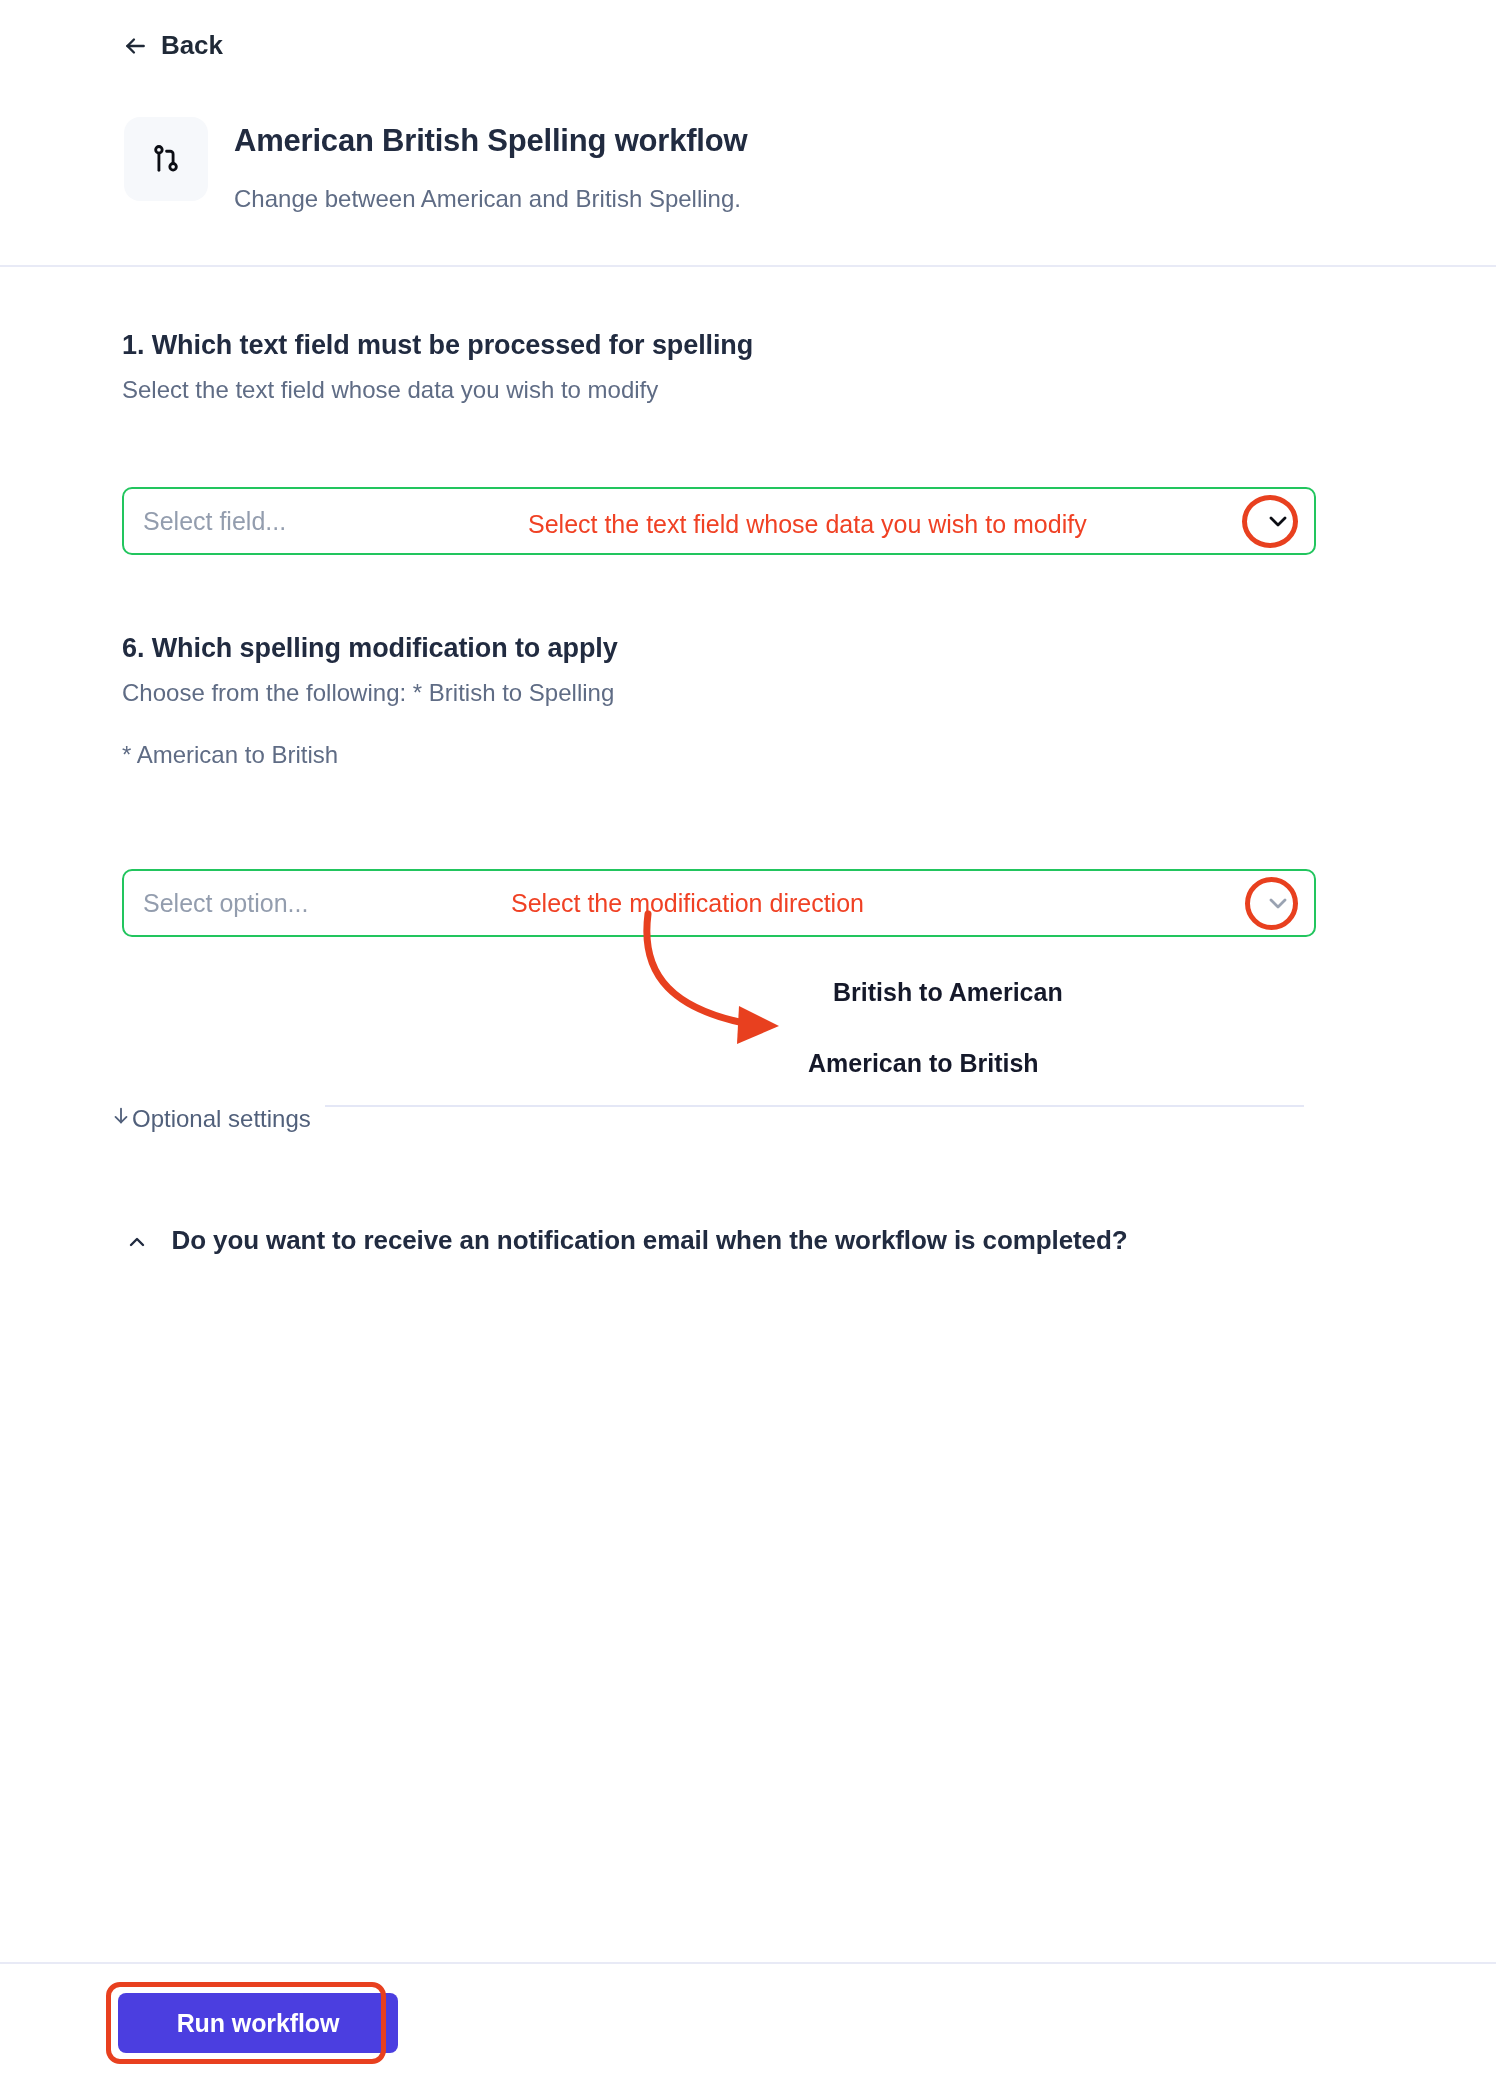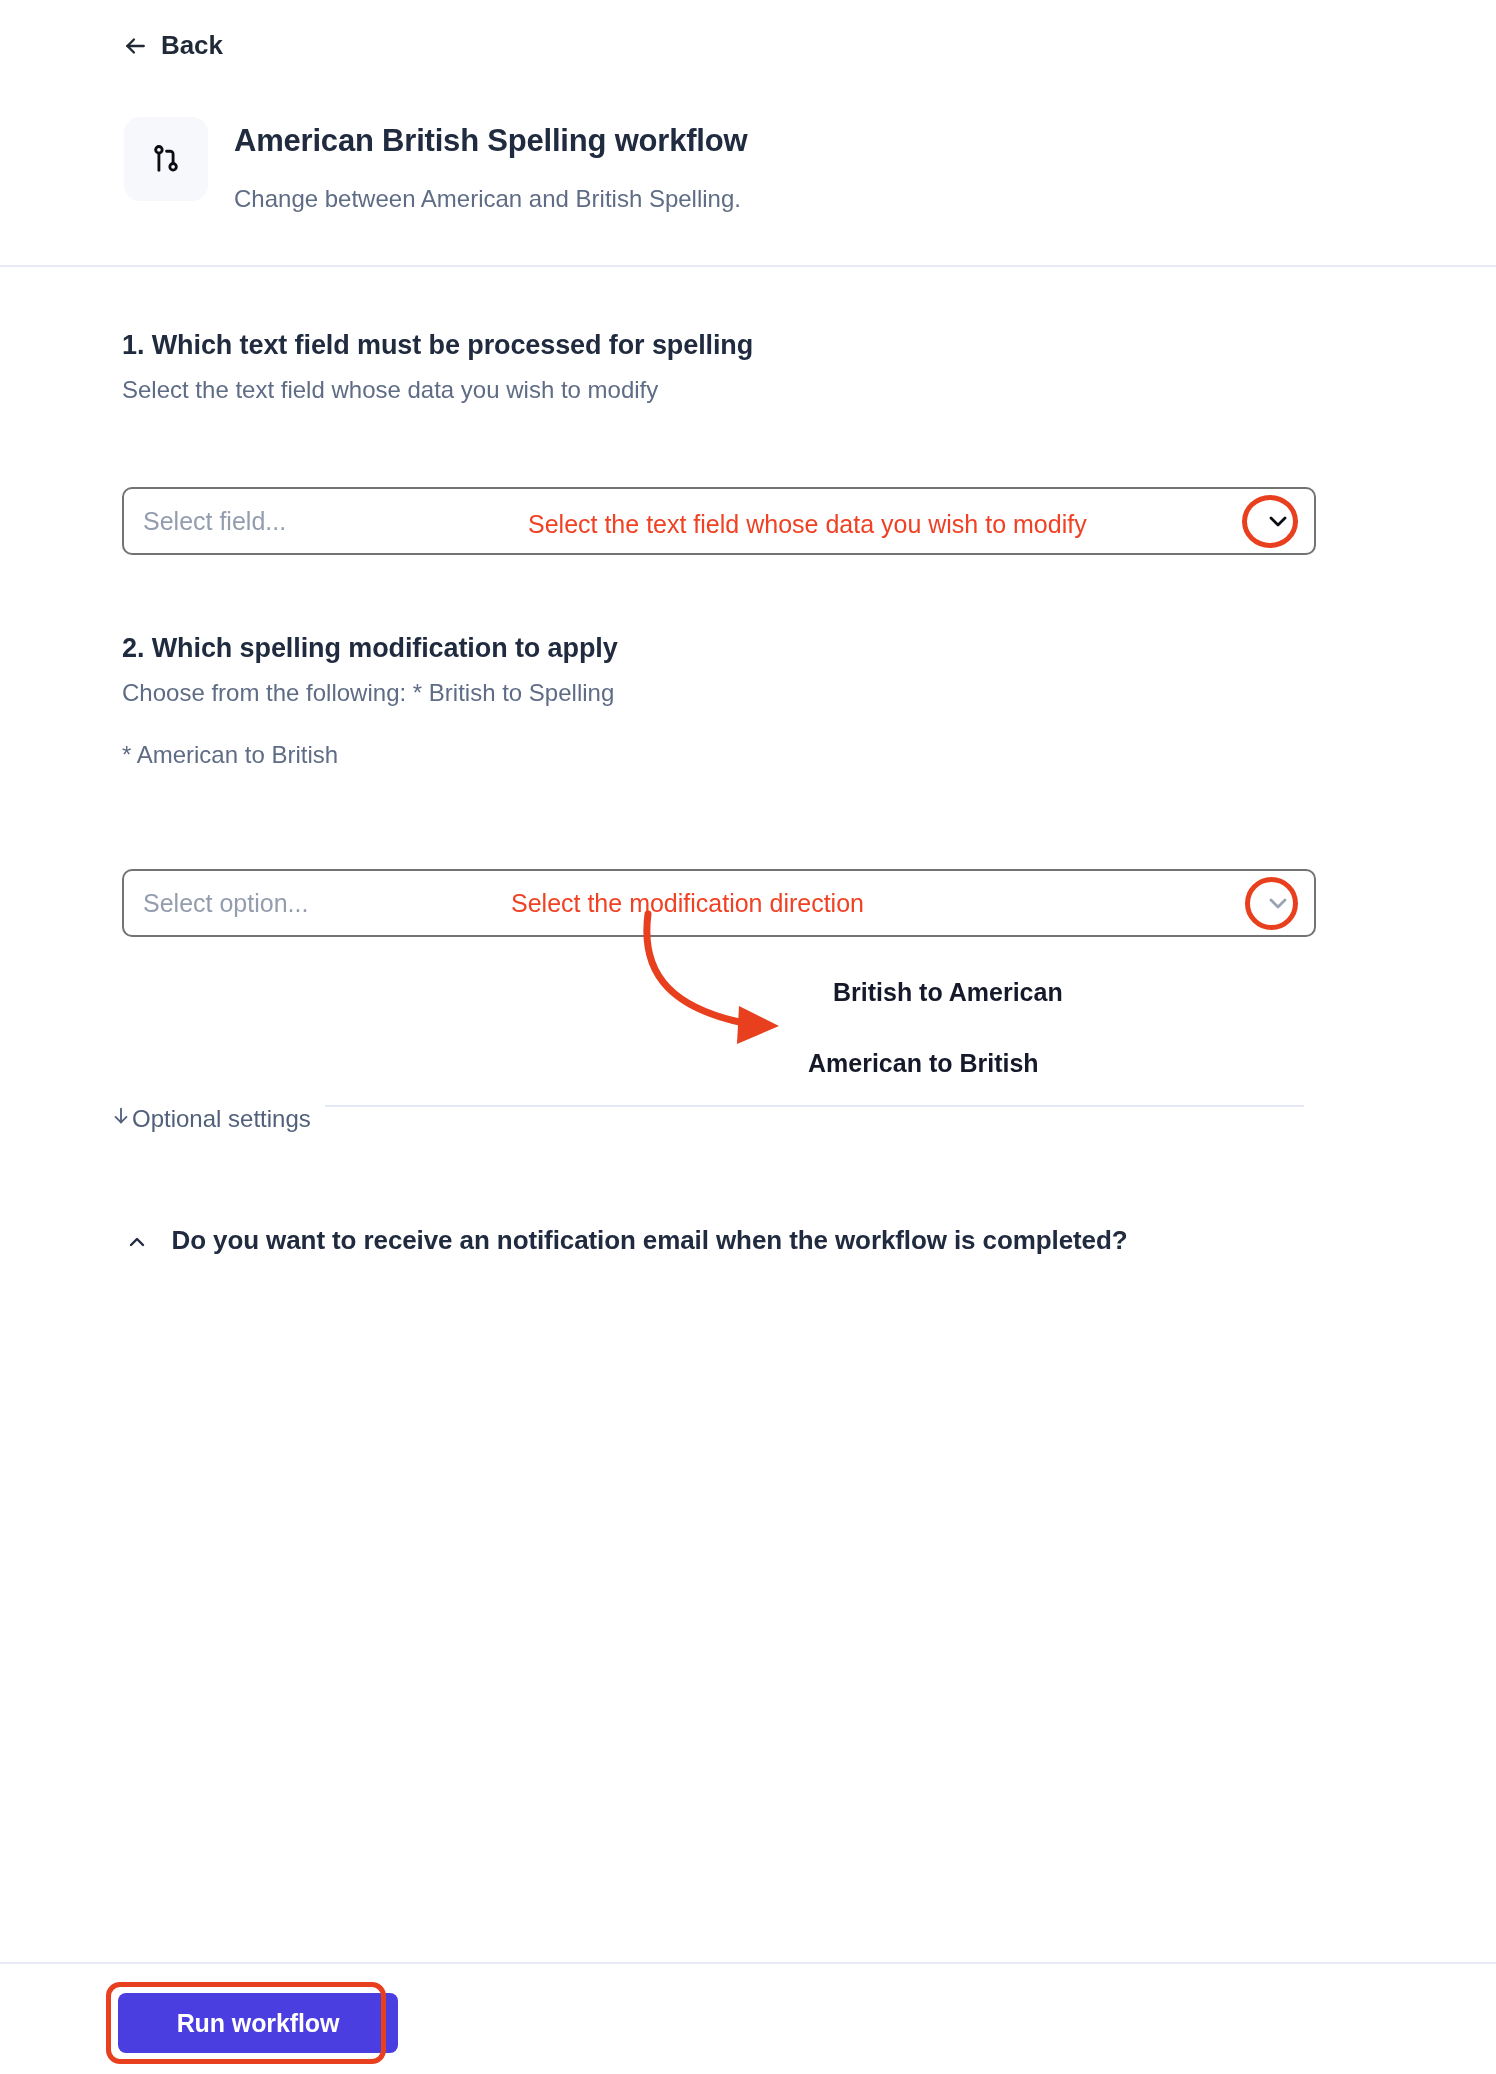--- a/index.html
+++ b/index.html
@@ -112,21 +112,21 @@
     color: #5f6c85;
     line-height: 1.5;
   }
 
   
   .select-ctl {
     position: absolute;
     left: 122px;
     width: 1194px;
     height: 68px;
-    border: 2px solid #737373;
+    border: 2px solid #22c55e;
     border-radius: 10px;
     background: #ffffff;
     display: flex;
     align-items: center;
     cursor: pointer;
   }
   .select-placeholder {
     position: absolute;
     left: 19px;
     font-size: 25px;
@@ -315,21 +315,21 @@
     <span class="select-chevron-wrap">
       <svg class="chev-dark" viewBox="0 0 24 24" fill="none" stroke="currentColor" stroke-width="2.4" stroke-linecap="round" stroke-linejoin="round">
         <polyline points="6 9.5 12 15.5 18 9.5"></polyline>
       </svg>
     </span>
   </div>
   <div class="annot" style="left:528px; top:512px;">Select the text field whose data you wish to modify</div>
   <div class="red-ellipse" style="left:1242px; top:495px; width:56px; height:53px;"></div>
 
   <div class="q-block" style="top:630px;">
-    <div class="q-title">2. Which spelling modification to apply</div>
+    <div class="q-title">6. Which spelling modification to apply</div>
     <div class="q-desc">Choose from the following: * British to Spelling</div>
     <div class="q-desc2">* American to British</div>
   </div>
 
   <div class="select-ctl" style="top:869px;">
     <span class="select-placeholder">Select option...</span>
     <span class="select-chevron-wrap">
       <svg class="chev-gray" viewBox="0 0 24 24" fill="none" stroke="currentColor" stroke-width="2.4" stroke-linecap="round" stroke-linejoin="round">
         <polyline points="6 9.5 12 15.5 18 9.5"></polyline>
       </svg>

